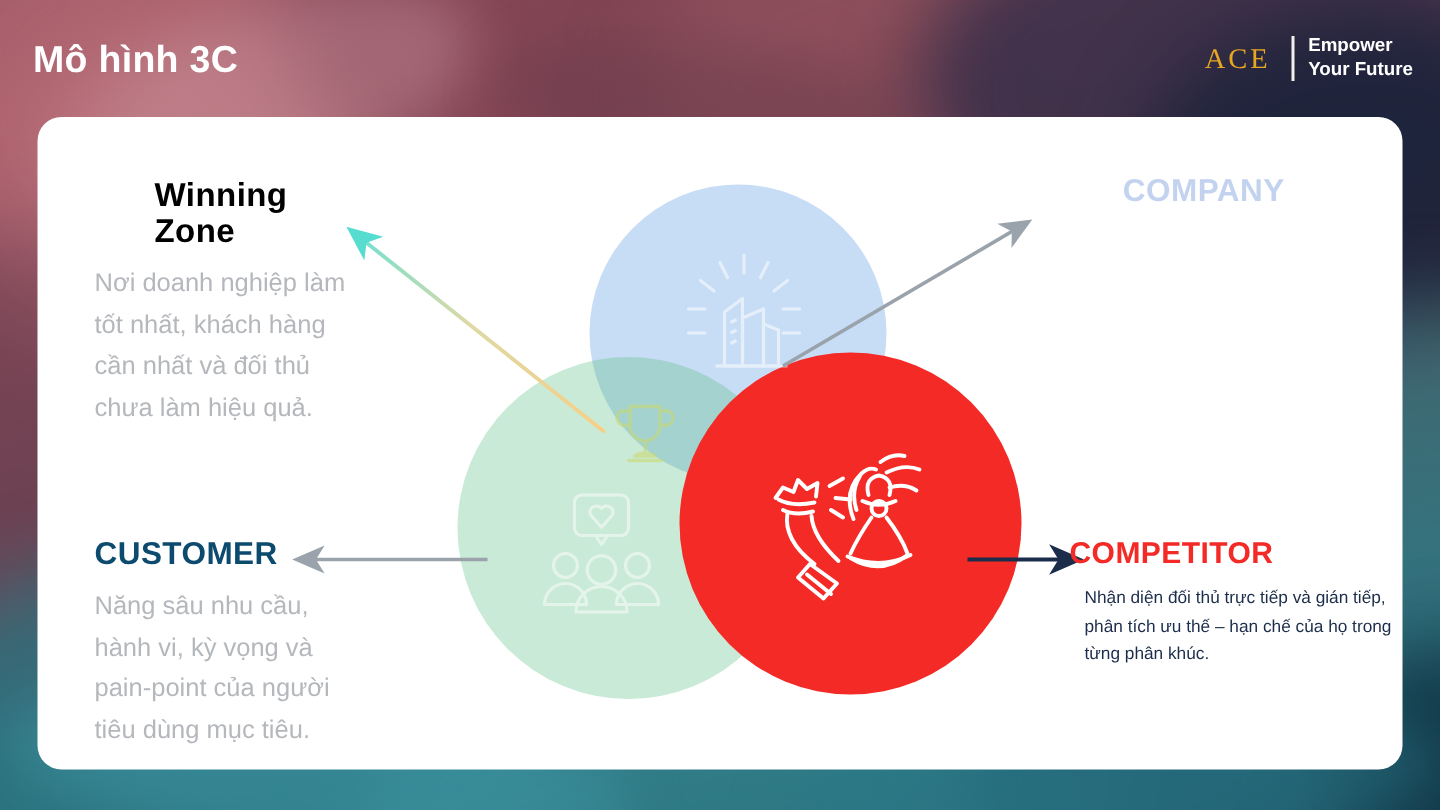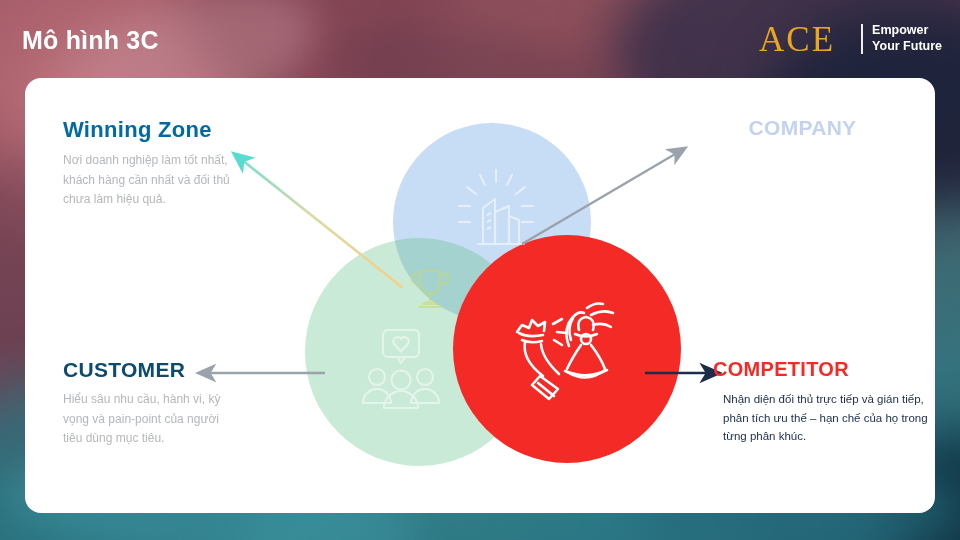--- a/index.html
+++ b/index.html
@@ -39,22 +39,22 @@
 
   
   #header { position:absolute; left:0; top:0; width:960px; height:78px; }
   #page-title {
     position:absolute; left:22px; top:26px;
     color:#fff; font-size:25px; font-weight:bold; letter-spacing:.2px;
   }
   #logo { position:absolute; right:18px; top:20px; display:flex; align-items:center; height:38px; }
   #logo-ace {
     font-family:"Liberation Serif", serif;
-    color:#e8a621; font-size:35px; letter-spacing:2px; line-height:1;
-    padding-right:26px;
+    color:#e8a621; font-size:19px; letter-spacing:2px; line-height:1;
+    padding-right:14px;
   }
   #logo-divider { width:2px; height:30px; background:#f3f0ea; margin-right:9px; }
   #logo-tagline { color:#fff; font-size:12.5px; font-weight:bold; line-height:1.26; }
 
   
   #card {
     position:absolute; left:25px; top:78px; width:910px; height:435px;
     background:#fff; border-radius:16px;
   }
 
@@ -70,24 +70,24 @@
   #icon-trophy    { left:140px; top:140px; width:50px;  height:50px;  opacity:.55; }
   #icon-customer  { left:88px;  top:205px; width:96px;  height:86px;  opacity:.5; }
   #icon-competitor{ left:240px; top:165px; width:130px; height:118px; }
 
   
   #arrows { position:absolute; left:0; top:0; width:910px; height:435px; pointer-events:none; }
 
   
   .block { position:absolute; }
   .block h2 { font-size:21px; font-weight:bold; line-height:1.1; margin-bottom:9px; letter-spacing:.3px; }
-  .block p  { font-size:12px; line-height:1.62; }
+  .block p  { font-size:17px; line-height:1.62; }
 
   #block-winning { left:38px;  top:40px;  width:175px; }
-  #block-winning h2 { color:#0369a1; font-size:22px; }
+  #block-winning h2 { color:#000000; font-size:22px;margin-left:40px; }
   #block-winning p  { color:#b4b7bb; }
 
   #block-company { left:675px; top:38px;  width:205px; }
   #block-company h2 { color:#c3d3ef;text-align:center; }
   #block-company p  { color:#b8bcc3; }
 
   #block-customer { left:38px;  top:280px; width:175px; }
   #block-customer h2 { color:#0c4a6e; }
   #block-customer p  { color:#b4b7bb; }
 
@@ -249,21 +249,21 @@
     <h2>Winning Zone</h2>
     <p>Nơi doanh nghiệp làm tốt nhất, khách hàng cần nhất và đối thủ chưa làm hiệu quả.</p>
   </div>
 
   <div class="block" id="block-company">
     <h2>COMPANY</h2>
   </div>
 
   <div class="block" id="block-customer">
     <h2>CUSTOMER</h2>
-    <p>Hiểu sâu nhu cầu, hành vi, kỳ vọng và pain-point của người tiêu dùng mục tiêu.</p>
+    <p>Năng sâu nhu cầu, hành vi, kỳ vọng và pain-point của người tiêu dùng mục tiêu.</p>
   </div>
 
   <div class="block" id="block-competitor">
     <h2>COMPETITOR</h2>
     <p>Nhận diện đối thủ trực tiếp và gián tiếp, phân tích ưu thế – hạn chế của họ trong từng phân khúc.</p>
   </div>
 
 </div>
 
 </body></html>

